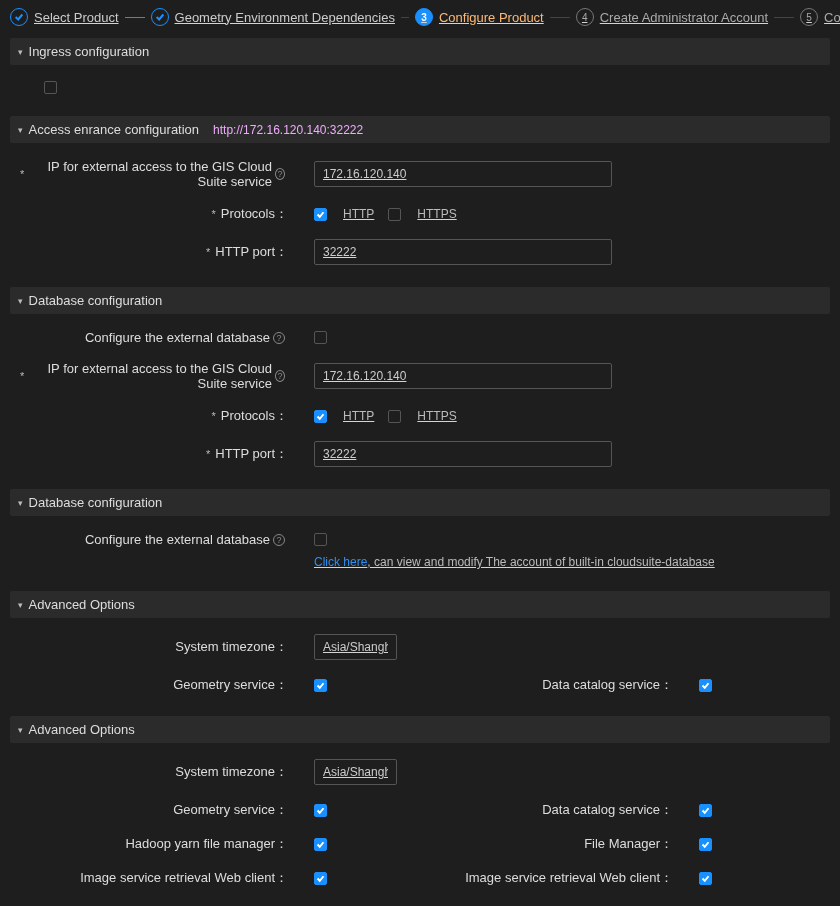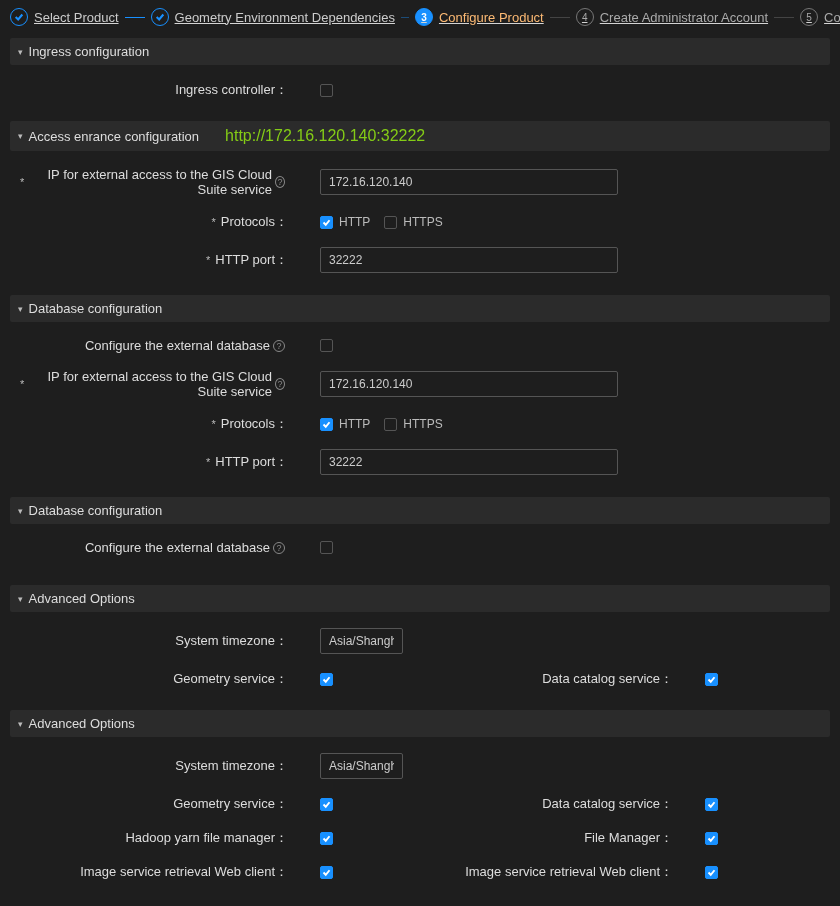--- a/index.html
+++ b/index.html
@@ -58,21 +58,21 @@
     align-items: center;
     padding: 6px 8px;
     gap: 6px;
     cursor: pointer;
   }
   .section-header .arrow {
     font-size: 9px;
     color: #bbb;
   }
   .section-title { color: #ddd; }
-  .section-extra { color: #84cc16; margin-left: 20px; font-size:16px;}
+  .section-extra { color: #f0abfc; margin-left: 8px; font-size:12px;}
   .section-body {
     background: #1e1e1e;
     padding: 16px 10px 18px 10px;
   }
   .form-row {
     display: flex;
     align-items: center;
     margin-bottom: 16px;
     width: 100%;
   }
@@ -94,25 +94,26 @@
     border: 1px solid #888;
     border-radius: 50%;
     font-size: 9px;
     display: inline-flex;
     align-items: center;
     justify-content: center;
     color: #888;
     margin: 0 1px;
   }
   .form-control {
-    margin-left: 30px;
+    margin-left: 24px;
     display: flex;
     align-items: center;
     gap: 14px;
     flex: 1;
+    text-decoration: underline;
   }
   .text-input {
     background: #1e1e1e;
     border: 1px solid #555;
     color: #ccc;
     padding: 5px 8px;
     width: 298px;
     border-radius: 2px;
     font-size: 12px;
   }
@@ -125,21 +126,21 @@
     align-items: center;
     justify-content: center;
     border-radius: 2px;
     cursor: pointer;
     flex-shrink: 0;
   }
   .cb.checked {
     background: #1890ff;
     border-color: #1890ff;
   }
-  .cb-wrap { display: flex; align-items: center; gap: 6px; }
+  .cb-wrap { display: flex; align-items: center; gap: 16px; }
   .cb-lbl { color: #bbb; font-size:12px;}
   .hint-line { color: #bbb; font-size: 12px; }
   .hint-line a { color: #2f8ef0; text-decoration: none; }
   .two-col {
     display: flex;
     width: 100%;
     justify-content: space-between;
   }
   .two-col .col {
     display: flex;
@@ -188,21 +189,20 @@
 </div>
 
 <div class="section">
   <div class="section-header">
     <span class="arrow">▾</span>
     <span class="section-title">Ingress configuration</span>
   </div>
 </div>
 <div class="section-body" style="margin:0 10px;">
   <div class="form-row">
-    <div class="form-label">Ingress controller：</div>
     <div class="form-control">
       <span class="cb"></span>
     </div>
   </div>
 </div>
 
 <div class="section">
   <div class="section-header">
     <span class="arrow">▾</span>
     <span class="section-title">Access enrance configuration</span>
@@ -321,20 +321,28 @@
   <div class="form-row" style="margin-bottom:8px;">
     <div class="form-label">
       <span>Configure the external database</span>
       <span class="help-icon">?</span>
       <span></span>
     </div>
     <div class="form-control">
       <span class="cb"></span>
     </div>
   </div>
+  <div class="form-row">
+    <div class="form-label"></div>
+    <div class="form-control">
+      <span class="hint-line">
+        <a>Click here</a><span>, can view and modify The account of built-in cloudsuite-database</span>
+      </span>
+    </div>
+  </div>
 </div>
 
 <div class="section">
   <div class="section-header">
     <span class="arrow">▾</span>
     <span class="section-title">Advanced Options</span>
   </div>
 </div>
 <div class="section-body" style="margin:0 10px;">
   <div class="form-row">

